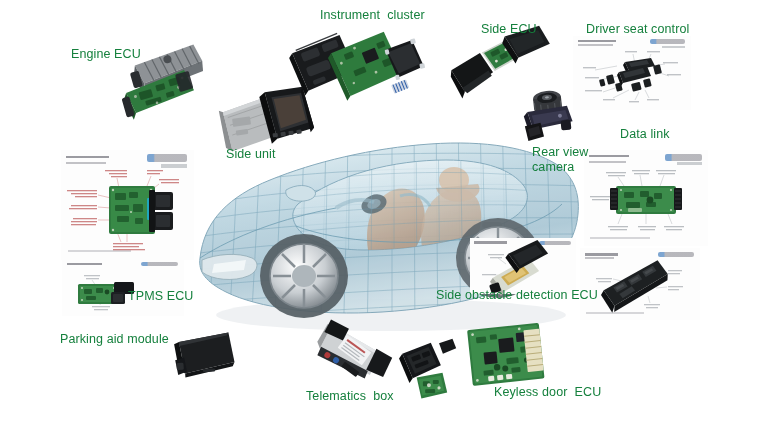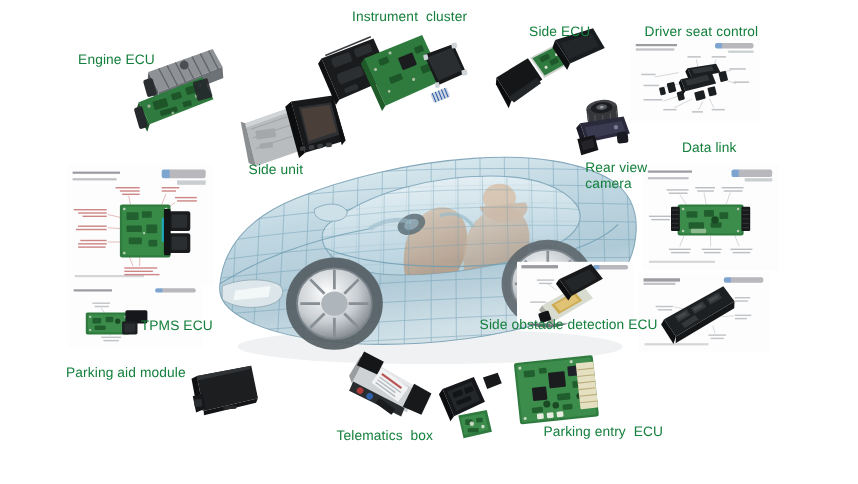--- a/index.html
+++ b/index.html
@@ -826,15 +826,15 @@
 
   <div class="label" style="left:128px; top:289px;">TPMS ECU</div>
 
   <div class="label" style="left:436px; top:288px;">Side obstacle detection ECU</div>
 
 
   <div class="label" style="left:60px; top:332px;">Parking aid module</div>
 
   <div class="label" style="left:306px; top:389px;">Telematics  box</div>
 
-  <div class="label" style="left:494px; top:385px;">Parking entry  ECU</div>
+  <div class="label" style="left:494px; top:385px;">Keyless door  ECU</div>
 
 </div>
 
 </body></html>

